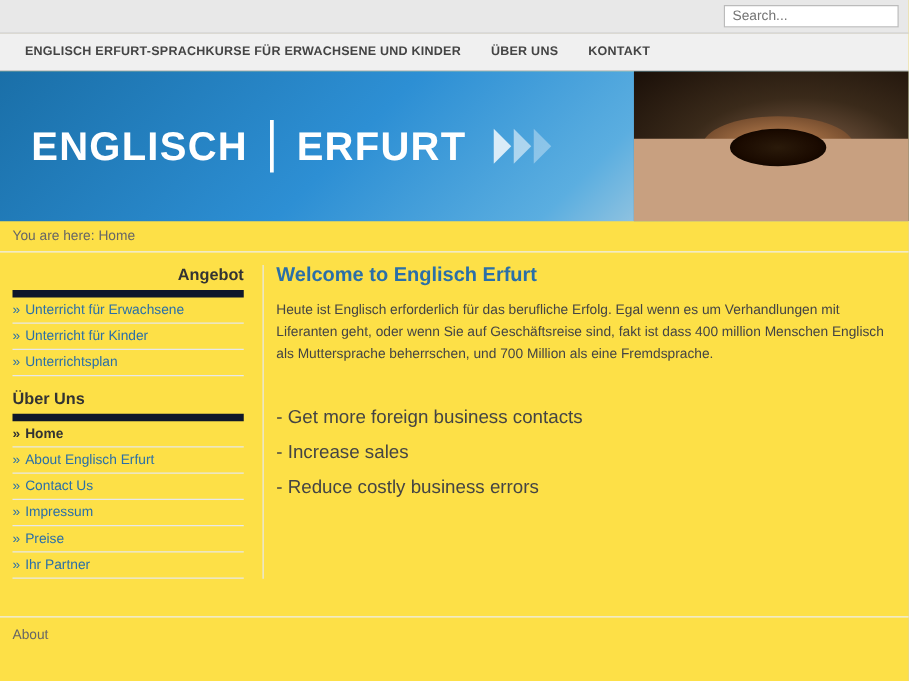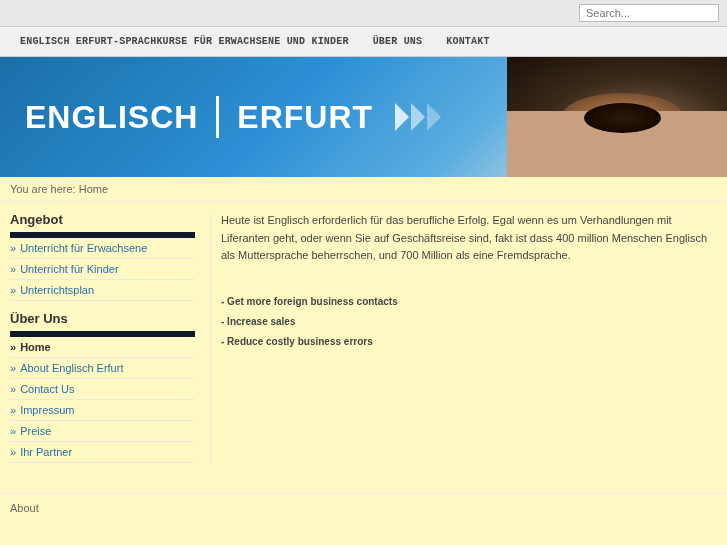--- a/index.html
+++ b/index.html
@@ -5,21 +5,21 @@
     * { margin: 0; padding: 0; box-sizing: border-box; }
     body {
       font-family: Arial, Helvetica, sans-serif;
       font-size: 12px;
       background: #d0d0d0;
       color: #333;
     }
     #page-wrapper {
       width: 727px;
       min-height: 545px;
-      background: #fef9c3;
+      background: #fde047;
       margin: 0 auto;
       position: relative;
     }
 
     
     #top-bar {
       background: #e8e8e8;
       border-bottom: 1px solid #ccc;
       padding: 4px 8px;
       display: flex;
@@ -49,21 +49,20 @@
       font-weight: bold;
       color: #444;
       text-transform: uppercase;
       padding: 0 12px;
       height: 100%;
       display: flex;
       align-items: center;
       cursor: pointer;
       letter-spacing: 0.02em;
       white-space: nowrap;
-      font-family: Liberation Mono, monospace;
     }
 
     
     #hero {
       position: relative;
       width: 100%;
       height: 120px;
       background: linear-gradient(135deg, #1a6fa8 0%, #2d8fd4 40%, #5baee0 65%, #b0cfe0 80%, #c8d8e0 100%);
       overflow: hidden;
       display: flex;
@@ -179,21 +178,21 @@
       width: 185px;
       flex-shrink: 0;
     }
     .sidebar-section-title {
       font-size: 13px;
       font-weight: bold;
       color: #333;
       margin-bottom: 5px;
       margin-top: 10px;
     }
-    .sidebar-section-title:first-child { margin-top: 0; }
+    .sidebar-section-title:first-child { margin-top: 0; text-align: right; }
     .sidebar-menu {
       list-style: none;
       border-top: 6px solid #0f172a;
     }
     .sidebar-menu li {
       border-bottom: 1px solid #e8e8e8;
       padding: 4px 4px 4px 0;
     }
     .sidebar-menu li a {
       display: flex;
@@ -227,25 +226,24 @@
       color: #2a6fa8;
       margin-bottom: 10px;
     }
     #main-content p {
       font-size: 11px;
       color: #444;
       line-height: 1.6;
       margin-bottom: 27px;
     }
     .bullet-point {
-      font-size: 10px;
+      font-size: 15px;
       color: #444;
       padding: 2px 0;
       line-height: 1.6;
-      font-weight: bold;
     }
 
     
     #footer {
       padding: 8px 10px;
       font-size: 11px;
       color: #666;
       border-top: 1px solid #eee;
       margin-top: 20px;
     }
@@ -320,20 +318,21 @@
         <li>
           <a>Preise</a>
         </li>
         <li>
           <a>Ihr Partner</a>
         </li>
       </ul>
     </div>
 
     <div id="main-content">
+      <h2>Welcome to Englisch Erfurt</h2>
       <p>Heute ist Englisch erforderlich für das berufliche Erfolg. Egal wenn es um Verhandlungen mit Liferanten geht, oder wenn Sie auf Geschäftsreise sind, fakt ist dass 400 million Menschen Englisch als Muttersprache beherrschen, und 700 Million als eine Fremdsprache.</p>
       <div>
         <div class="bullet-point">- Get more foreign business contacts</div>
         <div class="bullet-point">- Increase sales</div>
         <div class="bullet-point">- Reduce costly business errors</div>
       </div>
     </div>
 
   </div>
 

